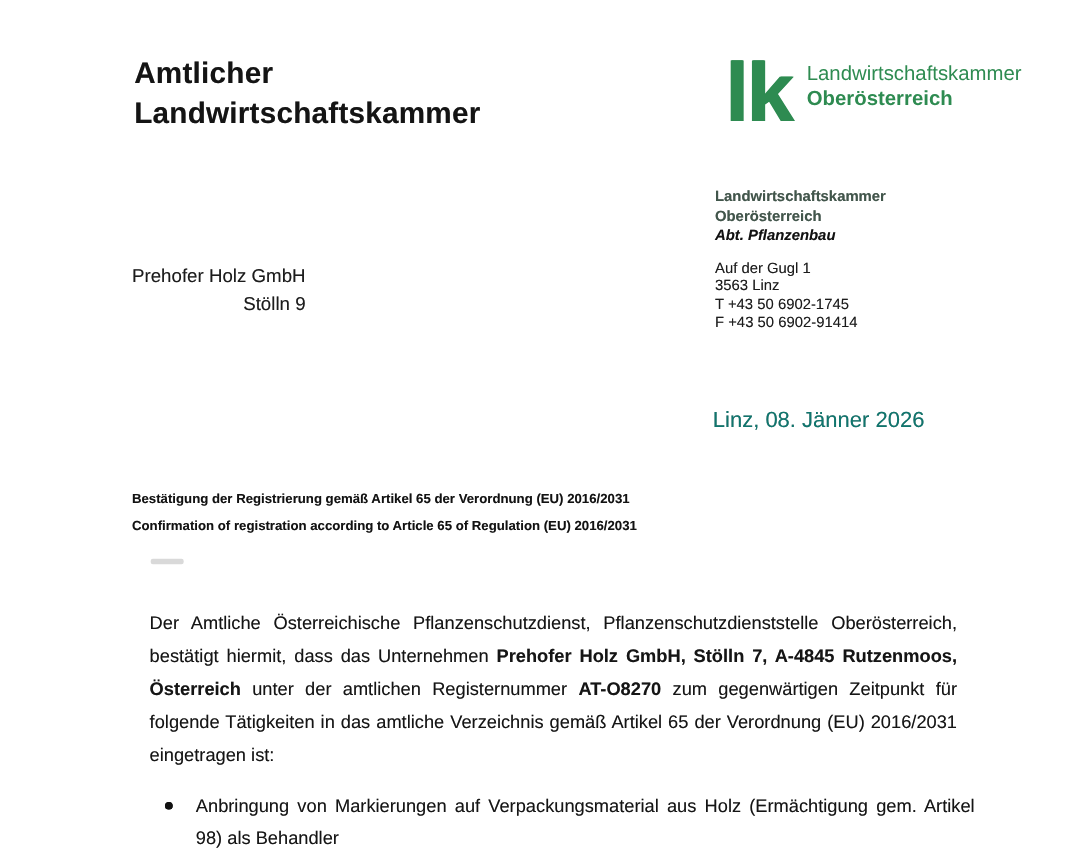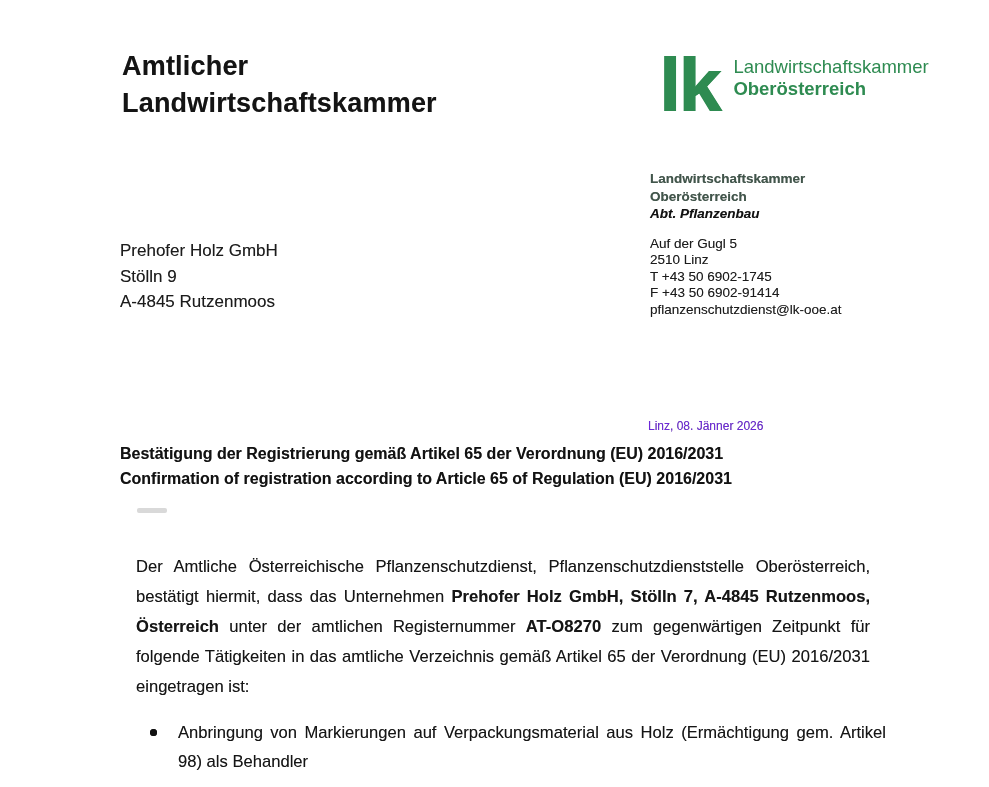--- a/index.html
+++ b/index.html
@@ -78,39 +78,39 @@
   .sender .addr { line-height: 16.5px; color: #1c1c1c; }
 
   
   .recipient {
     position: absolute;
     left: 120px;
     top: 238px;
     font-size: 17px;
     line-height: 25.5px;
     color: #1c1c1c;
+    text-align: right;
   }
 
   
   .dateline {
     position: absolute;
     left: 648px;
     top: 371px;
-    font-size: 12px;
-    color: #6d28d9;
-    margin-top: 48px;
+    font-size: 20px;
+    color: #0f766e;
   }
 
   
   .subject {
     position: absolute;
     left: 120px;
     top: 441px;
     width: 790px;
-    font-size: 16px;
+    font-size: 12px;
     line-height: 25px;
     font-weight: bold;
     color: #121212;
   }
 
   
   .artifact {
     position: absolute;
     left: 137px;
     top: 508px;
@@ -174,31 +174,29 @@
       <span class="org1">Landwirtschaftskammer</span>
       <span class="org2">Oberösterreich</span>
     </span>
   </div>
 
   <div class="sender">
     <div class="green">Landwirtschaftskammer</div>
     <div class="green">Oberösterreich</div>
     <div class="bold">Abt. Pflanzenbau</div>
     <div class="gap"></div>
-    <div class="addr">Auf der Gugl 5</div>
-    <div class="addr">2510 Linz</div>
+    <div class="addr">Auf der Gugl 1</div>
+    <div class="addr">3563 Linz</div>
     <div class="addr">T +43 50 6902-1745</div>
     <div class="addr">F +43 50 6902-91414</div>
-    <div class="addr">pflanzenschutzdienst@lk-ooe.at</div>
   </div>
 
   <div class="recipient">
     <div>Prehofer Holz GmbH</div>
     <div>Stölln 9</div>
-    <div>A-4845 Rutzenmoos</div>
   </div>
 
   <div class="dateline">Linz, 08. Jänner 2026</div>
 
   <div class="subject">
     <div>Bestätigung der Registrierung gemäß Artikel 65 der Verordnung (EU) 2016/2031</div>
     <div>Confirmation of registration according to Article 65 of Regulation (EU) 2016/2031</div>
   </div>
 
   <div class="artifact"></div>

